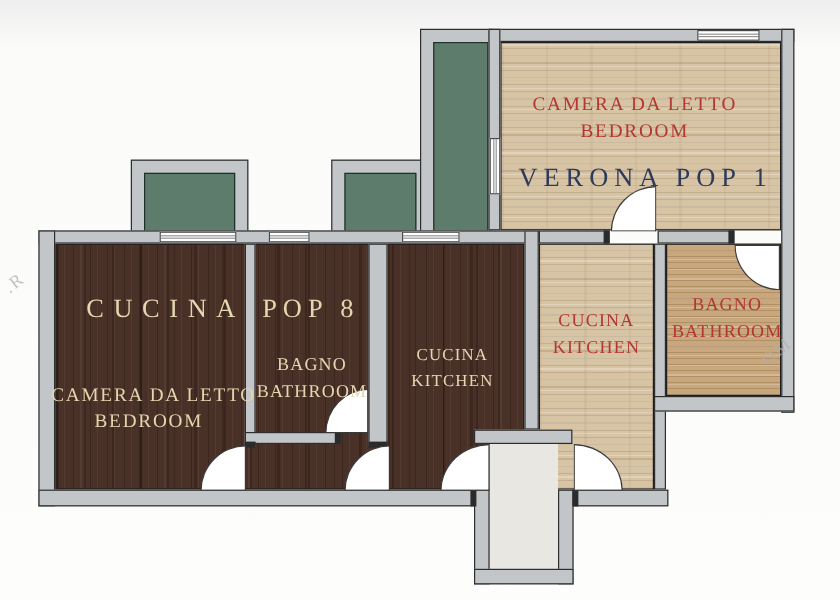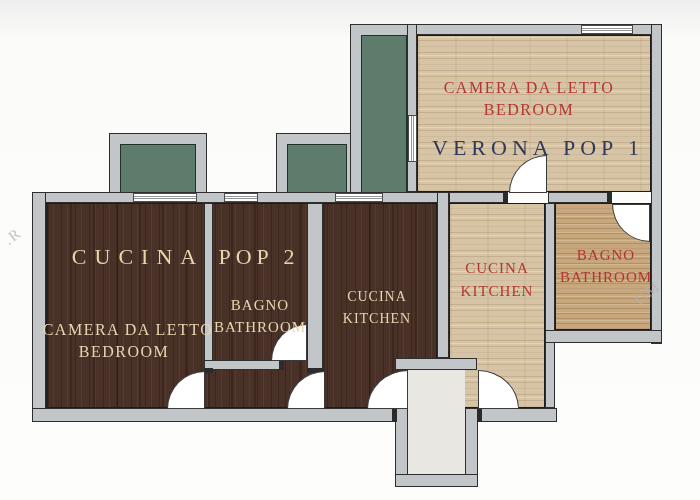--- a/index.html
+++ b/index.html
@@ -104,21 +104,21 @@
   <div class="abs arc arc-tl" style="left:271px;top:324px;width:36px;height:37px;"></div>
   <div class="abs arc arc-tl" style="left:287px;top:371px;width:38px;height:38px;"></div>
   <div class="abs arc arc-tl" style="left:367px;top:370px;width:41px;height:39px;"></div>
   <div class="abs arc arc-tr" style="left:478px;top:370px;width:41px;height:39px;"></div>
   <div class="abs arc arc-tl" style="left:509px;top:155px;width:38px;height:38px;"></div>
   <div class="abs arc arc-bl" style="left:612px;top:204px;width:38px;height:38px;"></div>
 
   <div class="lbl cream big" style="left:138px;top:257px;">CUCINA</div>
   <div class="lbl cream med" style="left:128px;top:330px;">CAMERA DA LETTO</div>
   <div class="lbl cream med" style="left:124px;top:352px;">BEDROOM</div>
-  <div class="lbl cream big2" style="left:259px;top:257px;">POP 2</div>
+  <div class="lbl cream big2" style="left:259px;top:257px;">POP 8</div>
   <div class="lbl cream sm" style="left:260px;top:305px;">BAGNO</div>
   <div class="lbl cream sm" style="left:260px;top:327px;">BATHROOM</div>
   <div class="lbl cream xs" style="left:377px;top:297px;">CUCINA</div>
   <div class="lbl cream xs" style="left:377px;top:319px;">KITCHEN</div>
 
   <div class="lbl red med" style="left:529px;top:88px;">CAMERA DA LETTO</div>
   <div class="lbl red med" style="left:529px;top:110px;">BEDROOM</div>
   <div class="lbl navy big2" style="left:538px;top:148px;">VERONA POP 1</div>
   <div class="lbl red sm" style="left:497px;top:268px;">CUCINA</div>
   <div class="lbl red sm" style="left:497px;top:291px;">KITCHEN</div>

